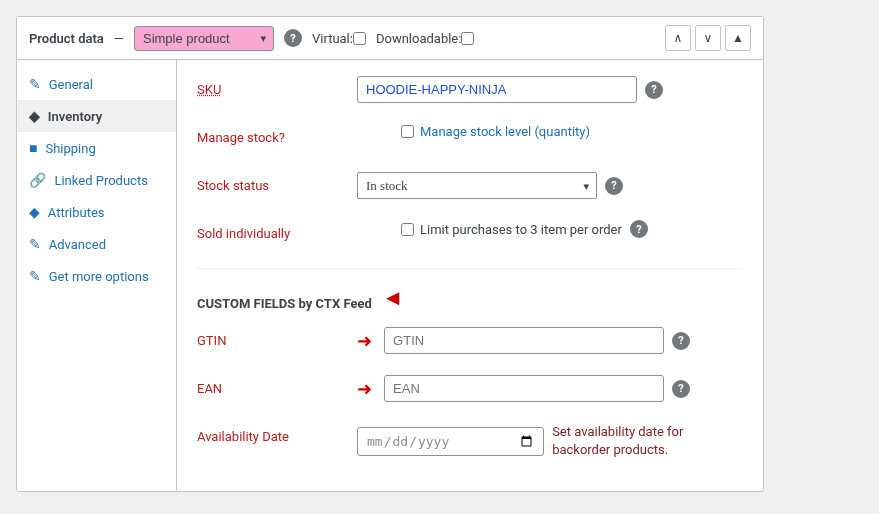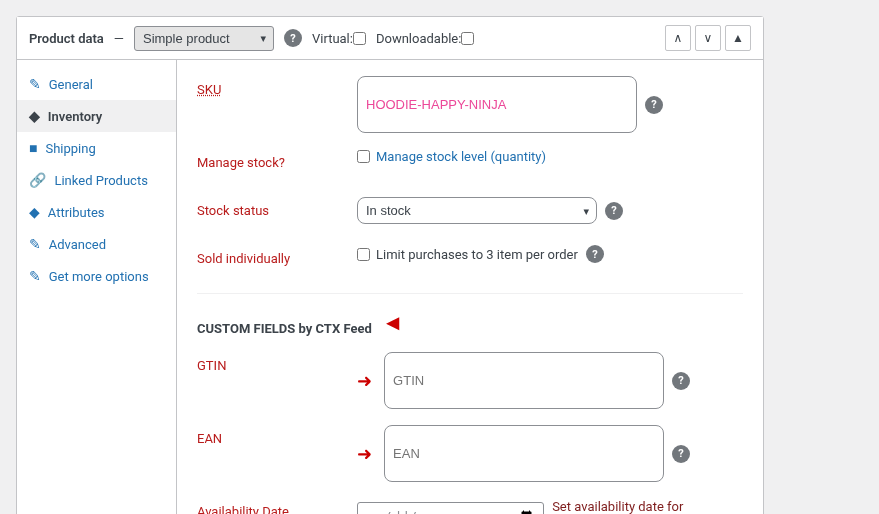--- a/index.html
+++ b/index.html
@@ -32,21 +32,21 @@
     .panel-dash {
       color: #3c434a;
       font-size: 13px;
     }
     .product-type-select {
       border: 1px solid #8c8f94;
       border-radius: 3px;
       padding: 4px 24px 4px 8px;
       font-size: 13px;
       color: #3c434a;
-      background: #e5e5e5;
+      background: #f9a8d4;
       appearance: none;
       cursor: pointer;
       min-width: 140px;
     }
     .select-wrapper {
       position: relative;
       display: inline-block;
     }
     .select-wrapper::after {
       content: "▾";
@@ -146,37 +146,38 @@
       text-decoration-style: dotted;
     }
     .form-control-wrap {
       display: flex;
       align-items: center;
       gap: 8px;
       flex: 1;
     }
     .text-input {
       border: 1px solid #8c8f94;
-      border-radius: 8px;
-      padding: 20px 8px;
-      font-size: 13px;
-      color: #ec4899;
+      border-radius: 3px;
+      padding: 5px 8px;
+      font-size: 13px;
+      color: #1d4ed8;
       background: #fff;
       width: 280px;
     }
     .stock-select {
       border: 1px solid #8c8f94;
-      border-radius: 8px;
+      border-radius: 2px;
       padding: 5px 24px 5px 8px;
       font-size: 13px;
       color: #3c434a;
       background: #fff;
       appearance: none;
       width: 240px;
       cursor: pointer;
+      font-family: Liberation Serif, serif;
     }
     .stock-select-wrapper {
       position: relative;
       display: inline-block;
     }
     .stock-select-wrapper::after {
       content: "▾";
       position: absolute;
       right: 8px;
       top: 50%;
@@ -184,20 +185,21 @@
       pointer-events: none;
       font-size: 11px;
       color: #3c434a;
     }
     .check-label {
       display: flex;
       gap: 6px;
       cursor: pointer;
       font-size: 13px;
       color: #2271b1;
+      margin-left: 44px;
     }
     .check-label input[type="checkbox"] {
       margin: 0;
       cursor: pointer;
     }
     .section-title {
       font-size: 13px;
       font-weight: 700;
       color: #3c434a;
       margin-bottom: 16px;

